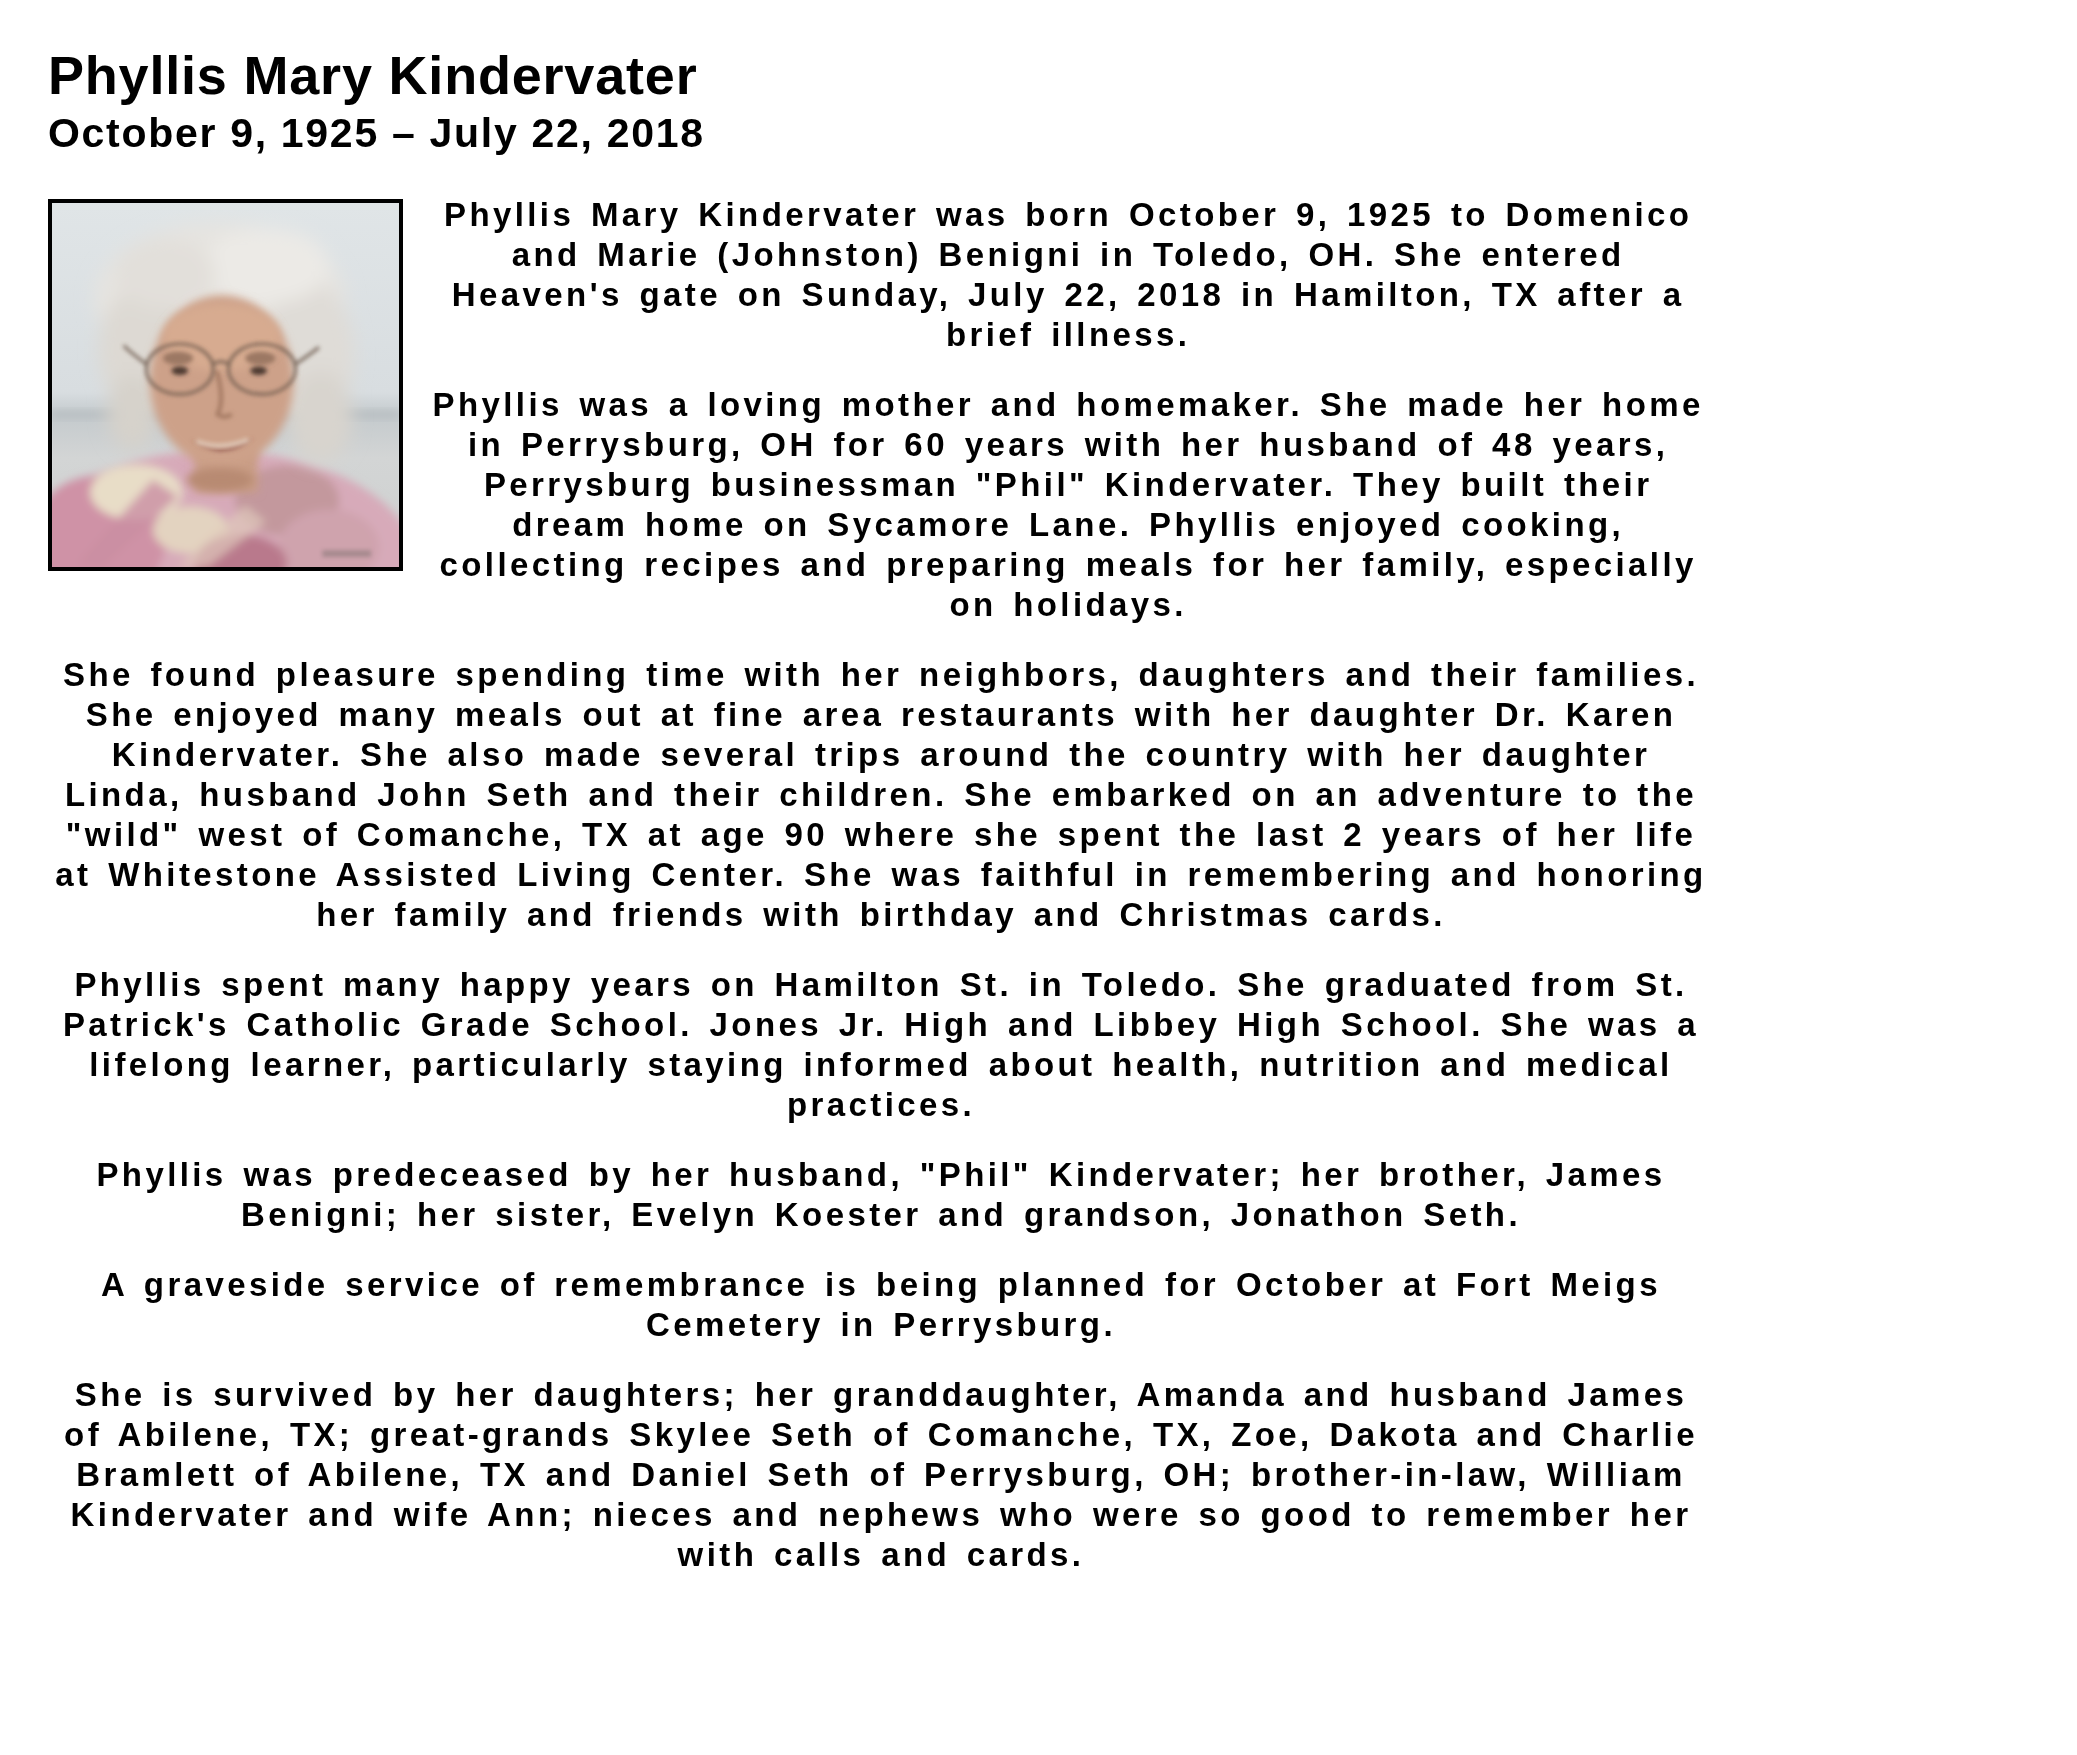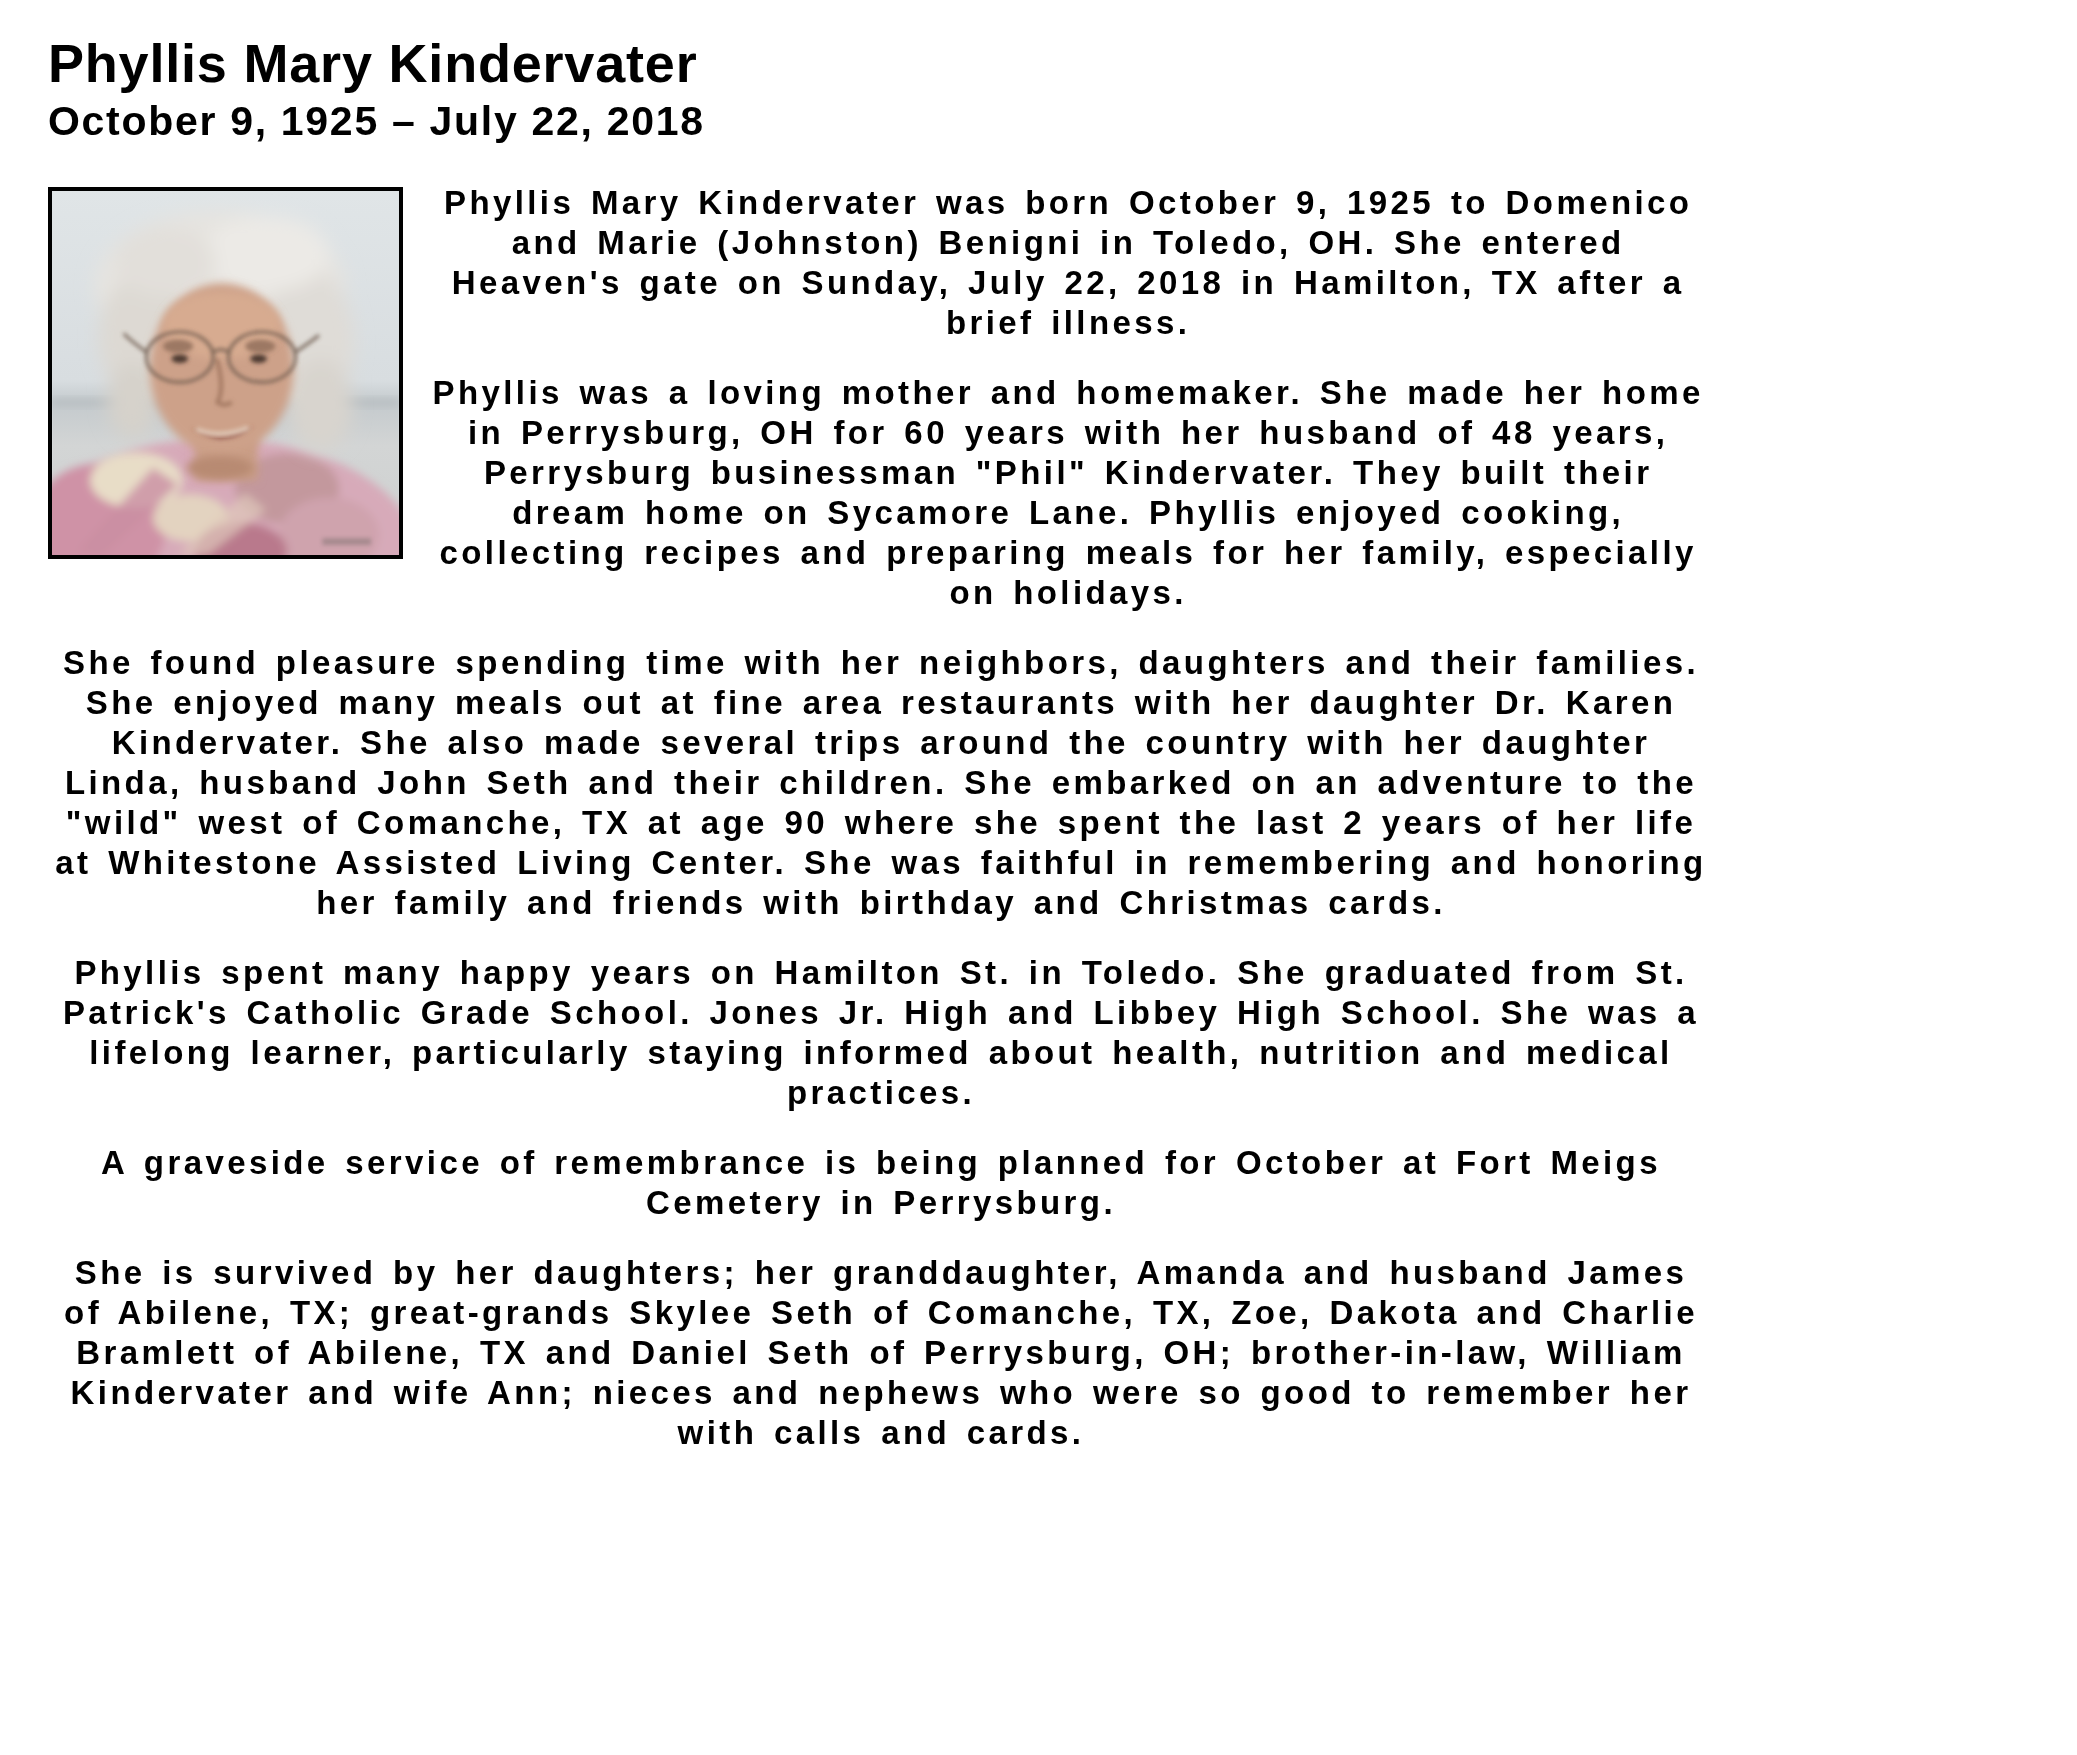--- a/index.html
+++ b/index.html
@@ -11,21 +11,21 @@
     width: 2078px;
     height: 1755px;
     overflow: hidden;
     font-family: "Liberation Sans", "DejaVu Sans", sans-serif;
     color: #000000;
   }
   .page {
     box-sizing: border-box;
     width: 2078px;
     height: 1314px;
-    padding: 32px 0 0 48px;
+    padding: 44px 0 0 48px;
   }
   .content {
     width: 1666px;
   }
   h1.name {
     margin: 0;
     font-size: 54px;
     line-height: 62px;
     font-weight: bold;
     letter-spacing: 0.8px;
@@ -142,19 +142,20 @@
           </g>
 
           <rect x="322" y="414" width="58" height="8" fill="#5a5a55" opacity="0.35" filter="url(#tiny)"></rect>
         </svg>
       </div>
 
       <p>Phyllis Mary Kindervater was born October 9, 1925 to Domenico and Marie (Johnston) Benigni in Toledo, OH. She entered Heaven's gate on Sunday, July 22, 2018 in Hamilton, TX after a brief illness.</p>
       <p>Phyllis was a loving mother and homemaker. She made her home in Perrysburg, OH for 60 years with her husband of 48 years, Perrysburg businessman "Phil" Kindervater. They built their dream home on Sycamore Lane. Phyllis enjoyed cooking, collecting recipes and preparing meals for her family, especially on holidays.</p>
       <p>She found pleasure spending time with her neighbors, daughters and their families. She enjoyed many meals out at fine area restaurants with her daughter Dr. Karen Kindervater. She also made several trips around the country with her daughter Linda, husband John Seth and their children. She embarked on an adventure to the "wild" west of Comanche, TX at age 90 where she spent the last 2 years of her life at Whitestone Assisted Living Center. She was faithful in remembering and honoring her family and friends with birthday and Christmas cards.</p>
       <p>Phyllis spent many happy years on Hamilton St. in Toledo. She graduated from St. Patrick's Catholic Grade School. Jones Jr. High and Libbey High School. She was a lifelong learner, particularly staying informed about health, nutrition and medical practices.</p>
+      <p>Phyllis was predeceased by her husband, "Phil" Kindervater; her brother, James Benigni; her sister, Evelyn Koester and grandson, Jonathon Seth.</p>
       <p>A graveside service of remembrance is being planned for October at Fort Meigs Cemetery in Perrysburg.</p>
       <p>She is survived by her daughters; her granddaughter, Amanda and husband James of Abilene, TX; great-grands Skylee Seth of Comanche, TX, Zoe, Dakota and Charlie Bramlett of Abilene, TX and Daniel Seth of Perrysburg, OH; brother-in-law, William Kindervater and wife Ann; nieces and nephews who were so good to remember her with calls and cards.</p>
 
     </div>
   </div>
 </div>
 
 
 </body></html>

